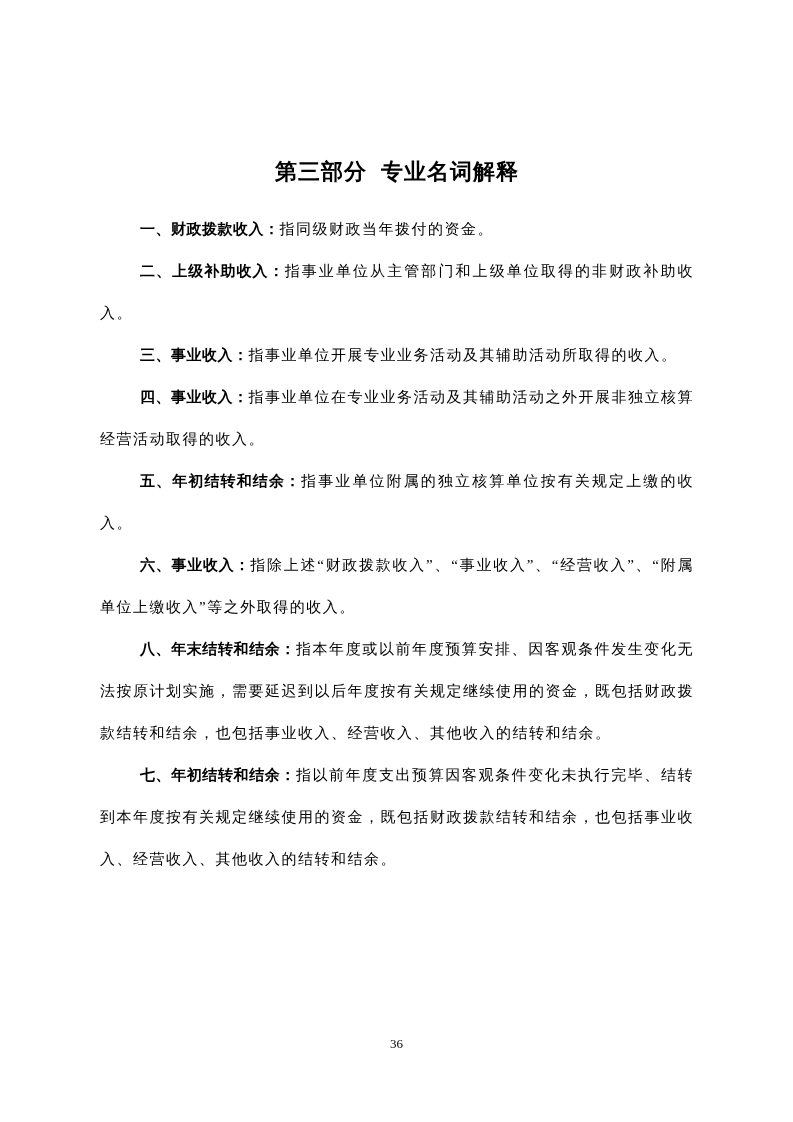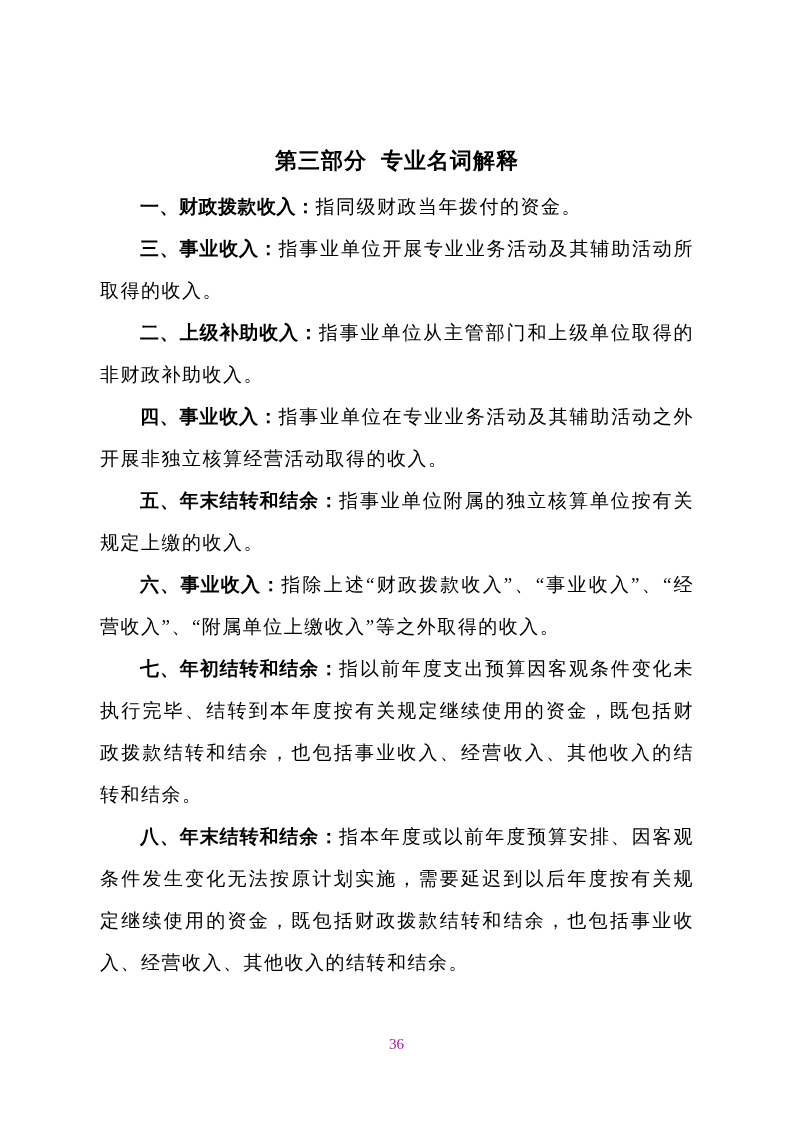--- a/index.html
+++ b/index.html
@@ -17,75 +17,75 @@
     overflow: hidden;
     box-sizing: border-box;
   }
   .content {
     position: absolute;
     left: 100px;
     top: 136px;
     width: 594px;
   }
   .doc-title {
-    margin: 4px;
+    margin: 15px;
     font-family: "Liberation Sans", "DejaVu Sans", sans-serif;
     font-weight: bold;
     font-size: 22px;
     line-height: 42px;
     letter-spacing: 1px;
     text-align: center;
     white-space: pre;
   }
   .para {
     margin: 0;
-    font-size: 19px;
+    font-size: 15px;
     line-height: 42px;
     letter-spacing: 1.5px;
     text-indent: 40px;
     text-align: justify;
     text-justify: inter-character;
   }
   .term {
     font-family: "Liberation Sans", "DejaVu Sans", sans-serif;
     font-weight: bold;
     letter-spacing: 0.5px;
   }
   .def {
     font-family: "Liberation Serif", "DejaVu Serif", serif;
   }
   .page-number {
     position: absolute;
     left: 0;
     top: 1036px;
     width: 100%;
     text-align: center;
-    font-size: 15px;
+    font-size: 13px;
     font-family: "Liberation Serif", "DejaVu Serif", serif;
-    color: #a21caf;
+    color: #000000;
   }
 </style>
 </head>
 <body>
 
 <div class="page">
   <div class="content">
     <h1 class="doc-title">第三部分  专业名词解释</h1>
 
     <p class="para"><span class="term">一、财政拨款收入：</span><span class="def">指同级财政当年拨付的资金。</span></p>
 
+    <p class="para"><span class="term">二、上级补助收入：</span><span class="def">指事业单位从主管部门和上级单位取得的非财政补助收入。</span></p>
+
     <p class="para"><span class="term">三、事业收入：</span><span class="def">指事业单位开展专业业务活动及其辅助活动所取得的收入。</span></p>
-
-    <p class="para"><span class="term">二、上级补助收入：</span><span class="def">指事业单位从主管部门和上级单位取得的非财政补助收入。</span></p>
 
     <p class="para"><span class="term">四、事业收入：</span><span class="def">指事业单位在专业业务活动及其辅助活动之外开展非独立核算经营活动取得的收入。</span></p>
 
-    <p class="para"><span class="term">五、年末结转和结余：</span><span class="def">指事业单位附属的独立核算单位按有关规定上缴的收入。</span></p>
+    <p class="para"><span class="term">五、年初结转和结余：</span><span class="def">指事业单位附属的独立核算单位按有关规定上缴的收入。</span></p>
 
     <p class="para"><span class="term">六、事业收入：</span><span class="def">指除上述“财政拨款收入”、“事业收入”、“经营收入”、“附属单位上缴收入”等之外取得的收入。</span></p>
 
+    <p class="para"><span class="term">八、年末结转和结余：</span><span class="def">指本年度或以前年度预算安排、因客观条件发生变化无法按原计划实施，需要延迟到以后年度按有关规定继续使用的资金，既包括财政拨款结转和结余，也包括事业收入、经营收入、其他收入的结转和结余。</span></p>
+
     <p class="para"><span class="term">七、年初结转和结余：</span><span class="def">指以前年度支出预算因客观条件变化未执行完毕、结转到本年度按有关规定继续使用的资金，既包括财政拨款结转和结余，也包括事业收入、经营收入、其他收入的结转和结余。</span></p>
-
-    <p class="para"><span class="term">八、年末结转和结余：</span><span class="def">指本年度或以前年度预算安排、因客观条件发生变化无法按原计划实施，需要延迟到以后年度按有关规定继续使用的资金，既包括财政拨款结转和结余，也包括事业收入、经营收入、其他收入的结转和结余。</span></p>
   </div>
 
   <div class="page-number">36</div>
 </div>
 
 </body></html>

